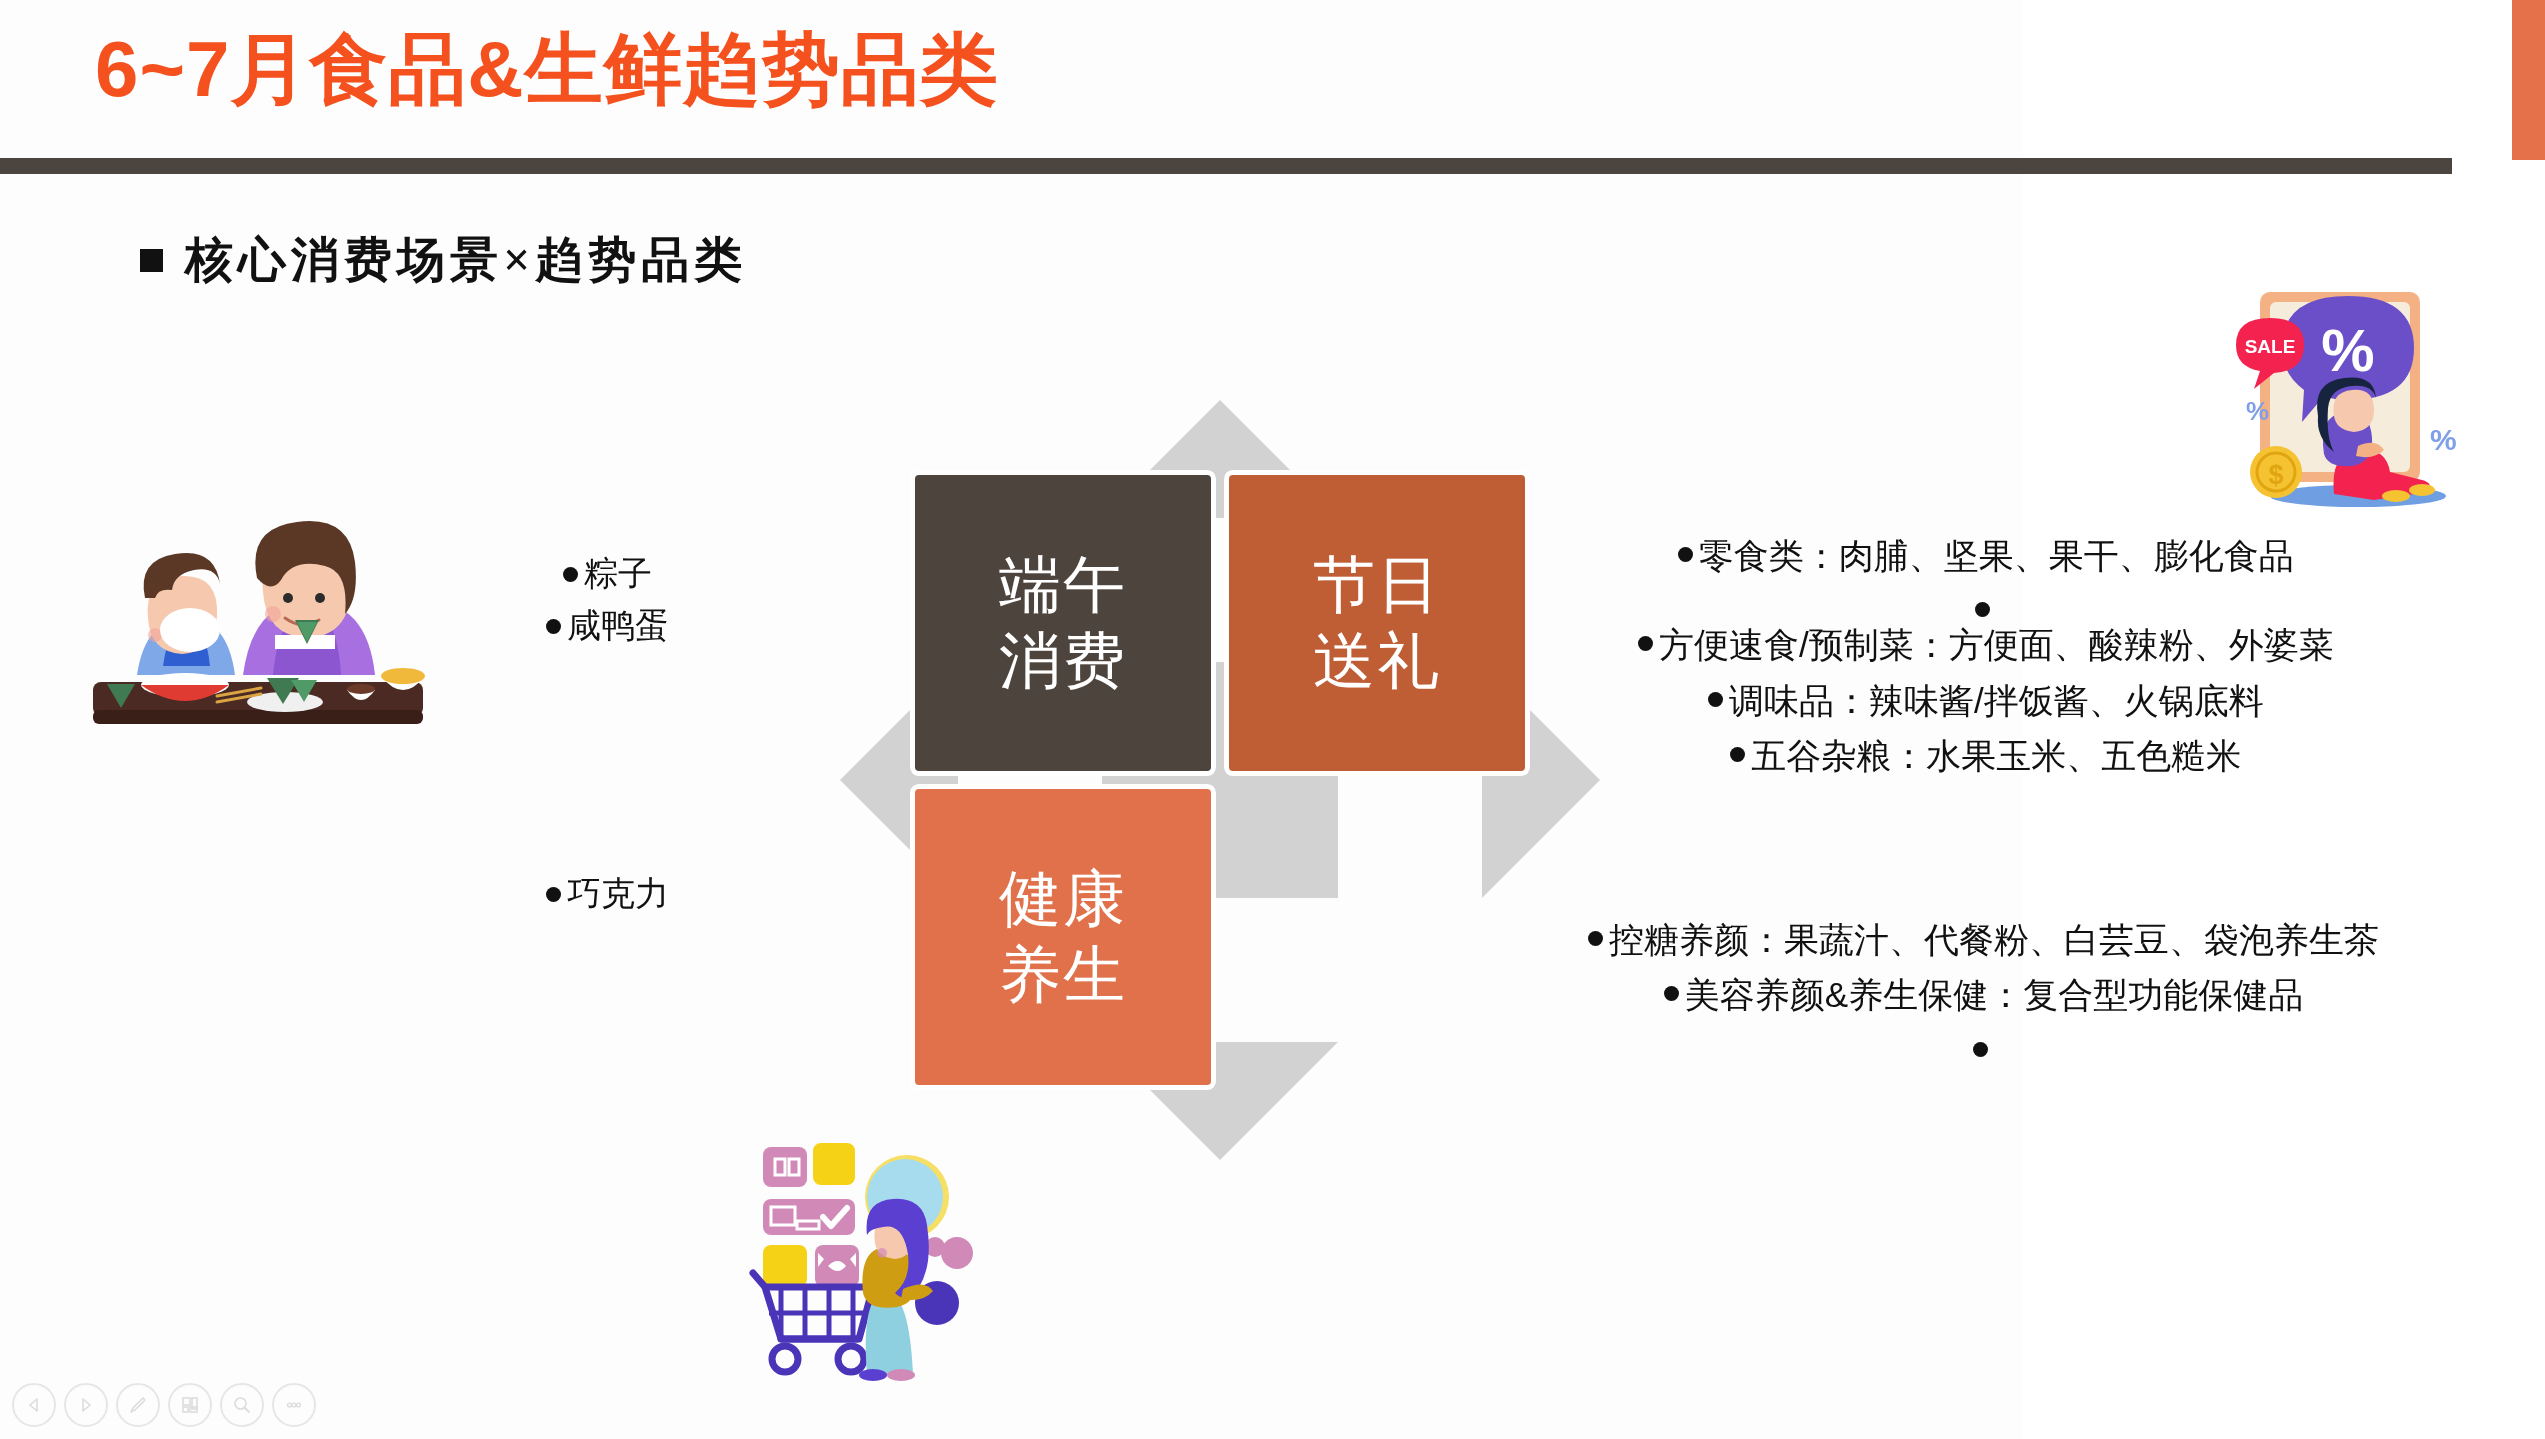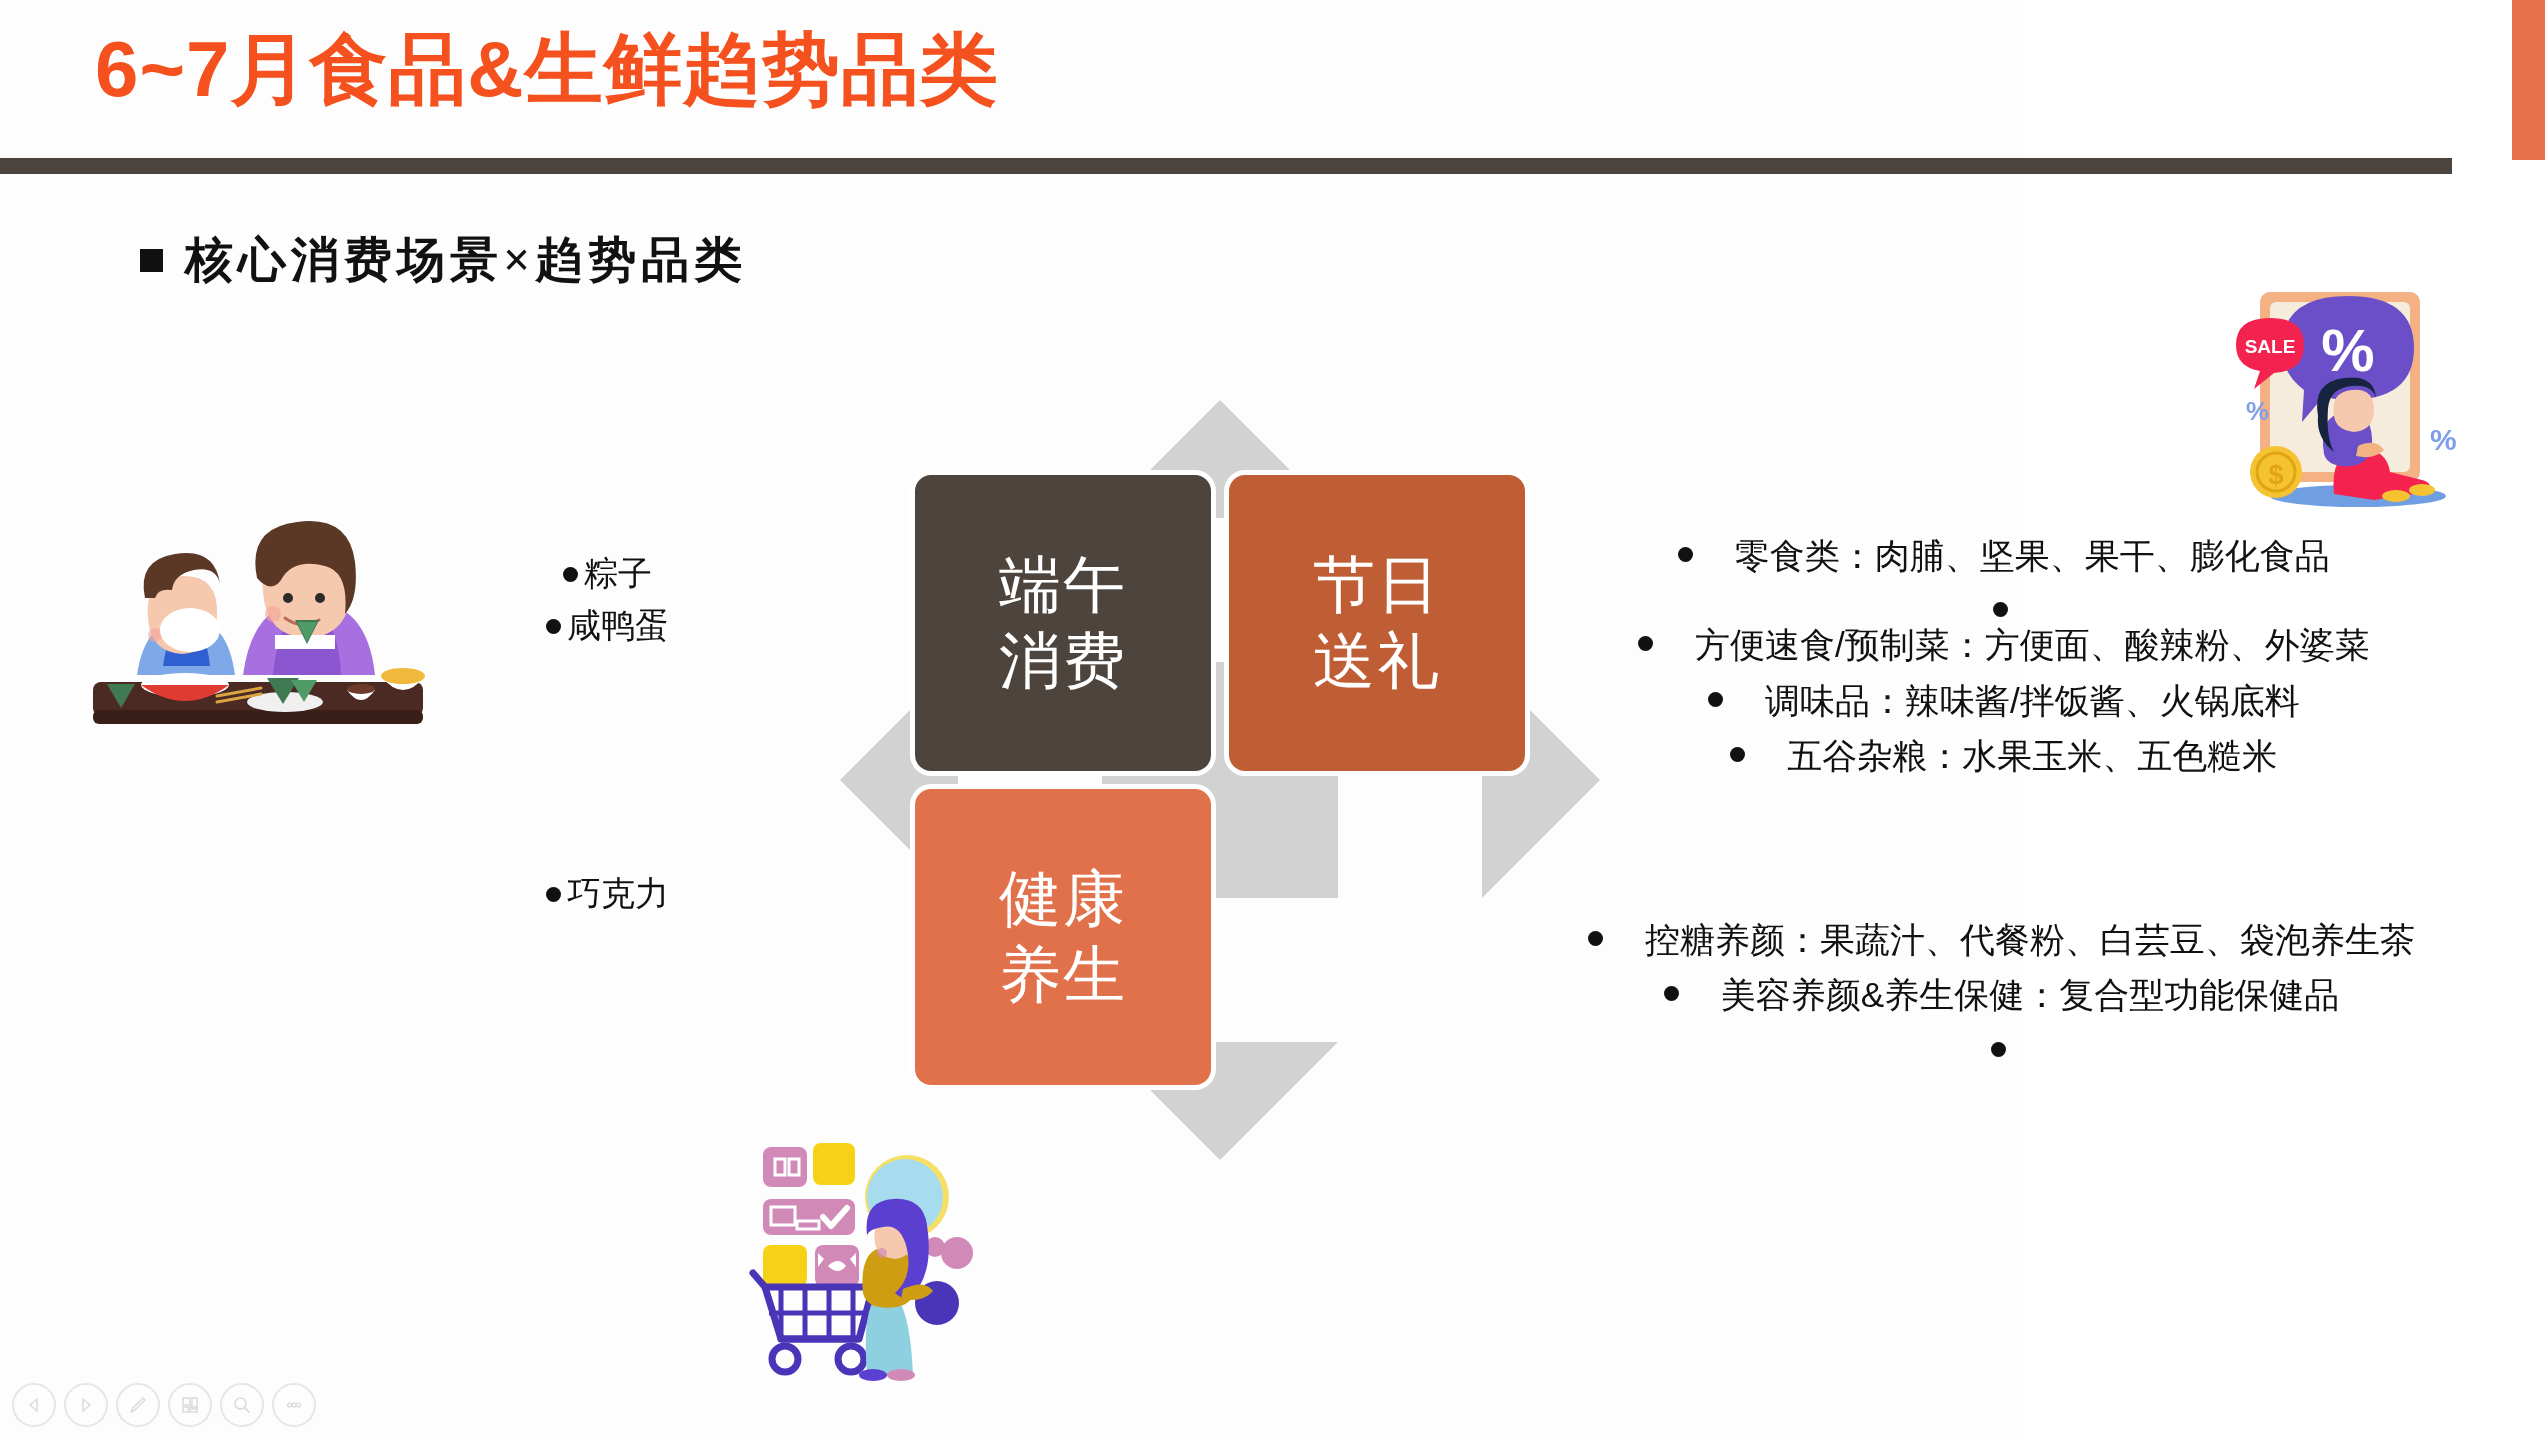--- a/index.html
+++ b/index.html
@@ -41,21 +41,21 @@
   
   .diagram { position: absolute; left: 840px; top: 400px; width: 760px; height: 760px; }
   .arrows { position: absolute; left: 0; top: 0; width: 760px; height: 760px; }
   .quad-grid {
     position: absolute; left: 75px; top: 75px;
     width: 610px; height: 610px;
     display: grid; grid-template-columns: 1fr 1fr; grid-template-rows: 1fr 1fr;
     gap: 18px;
   }
   .quad {
-    border-radius: 16px;
+    border-radius: 4px;
     display: flex; flex-direction: column; align-items: center; justify-content: center;
     color: #ffffff; font-size: 62px; font-weight: 400;
     line-height: 1.22; letter-spacing: 2px;
     box-shadow: 0 0 0 5px #ffffff;
   }
   .quad span { display: block; }
 
   
   .bul-list { position: absolute; }
   .bul-line {
@@ -64,21 +64,21 @@
   }
   .bul-dot {
     flex: 0 0 auto; width: 15px; height: 15px; border-radius: 50%;
     background: #111; margin-top: 19px; margin-right: 6px;
   }
   .list-left-top  { left: 546px; top: 548px; }
   .list-left-bot  { left: 546px; top: 868px; }
   .list-right-top { left: 1638px; top: 528px; }
   .list-right-bot { left: 1588px; top: 912px; }
   .list-right-top .bul-line,
-  .list-right-bot .bul-line { font-size: 35px; line-height: 1.58; gap: 36px; }
+  .list-right-bot .bul-line { font-size: 35px; line-height: 1.58; }
 
   
   .toolbar {
     position: absolute; left: 12px; bottom: 12px;
     display: flex; align-items: center; gap: 8px;
   }
   .tb-btn {
     width: 44px; height: 44px; border-radius: 50%;
     border: 2px solid #e6e6e6; background: transparent;
     display: flex; align-items: center; justify-content: center;

